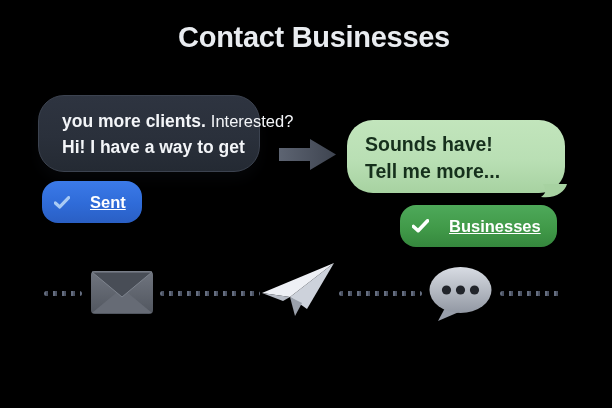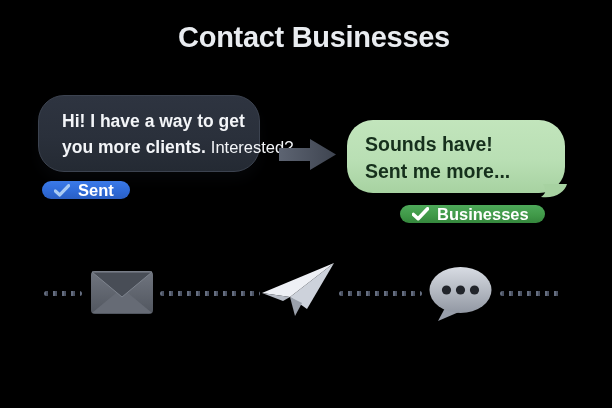--- a/index.html
+++ b/index.html
@@ -27,24 +27,24 @@
     border: 1px solid #3c4350;
     color: var(--sent-bubble-text, #f3f5f8);
     padding: 12px 14px 0 23px;
     box-shadow: 0 8px 14px rgba(10,12,16,0.5);
   }
   .bubble.dark .line { line-height: 26px; font-size: 17.5px; white-space: nowrap; }
   .bubble.dark .w700 { font-weight: 700; }
   .bubble.dark .w400 { font-weight: 400; font-size: 16.5px; }
 
   .badge {
-    position: absolute; height: 18px;
-    display: inline-flex; align-items: center; gap: 8px;
+    position: absolute; height: 42px;
+    display: inline-flex; align-items: center; gap: 20px;
     border-radius: 16px; padding: 0 16px 0 12px;
-    color: var(--badge-text, #fff); font-weight: 700; font-size: 16.5px;
+    color: var(--badge-text, #fff); font-weight: 700; font-size: 16.5px; text-decoration: underline;
   }
   .badge .check { flex: 0 0 auto; }
   .badge.sent {
     left: 42px; top: 181px;
     background: linear-gradient(180deg, #3b7ae8, var(--sent-badge-bg, #2f6bd8) 55%, #2a5fc4);
   }
   .badge.interested {
     left: 400px; top: 205px;
     background: linear-gradient(180deg, #4ea95a, var(--interested-badge-bg, #419a49) 55%, #35873d);
   }
@@ -81,22 +81,22 @@
   .chat     { left: 429px; top: 267px; }
 </style>
 </head>
 <body>
 
 <div class="stage">
 
   <h1 class="title">Contact Businesses</h1>
 
   <div class="bubble dark">
+    <div class="line"><span class="w700">you more clients.</span> <span class="w400">Interested?</span></div>
     <div class="line w700">Hi! I have a way to get</div>
-    <div class="line"><span class="w700">you more clients.</span> <span class="w400">Interested?</span></div>
   </div>
 
   <div class="badge sent">
     <svg class="check" width="16" height="13" viewBox="0 0 18 14">
       <polyline points="1.5,7.5 6.5,12 16.5,1.5" fill="none" stroke="#a9cbf4" stroke-width="3.6" stroke-linecap="round" stroke-linejoin="round"></polyline>
     </svg>
     <span>Sent</span>
   </div>
 
   <svg class="arrow" width="58" height="33" viewBox="0 0 58 33">
@@ -104,21 +104,21 @@
       <linearGradient id="gArr" x1="0" y1="0" x2="1" y2="0">
         <stop offset="0" stop-color="#5d6472"></stop>
           <stop offset="1" stop-color="#3e4450"></stop>
       </linearGradient>
     </defs>
     <path d="M0 10 H31 V1 L57 16.5 L31 32 V23 H0 Z" fill="url(#gArr)"></path>
   </svg>
 
   <div class="bubble green">
     <div class="line">Sounds have!</div>
-    <div class="line">Sent me more...</div>
+    <div class="line">Tell me more...</div>
     <svg class="tail" width="30" height="18" viewBox="0 0 30 18">
       <path d="M2 0 H26 C24 8 14 15 0 13 C6 9 5 5 2 0 Z" fill="#a7d2a1"></path>
     </svg>
   </div>
 
   <div class="badge interested">
     <svg class="check" width="17" height="14" viewBox="0 0 18 14">
       <polyline points="1.5,7.5 6.5,12 16.5,1.5" fill="none" stroke="#ffffff" stroke-width="3.8" stroke-linecap="round" stroke-linejoin="round"></polyline>
     </svg>
     <span>Businesses</span>

